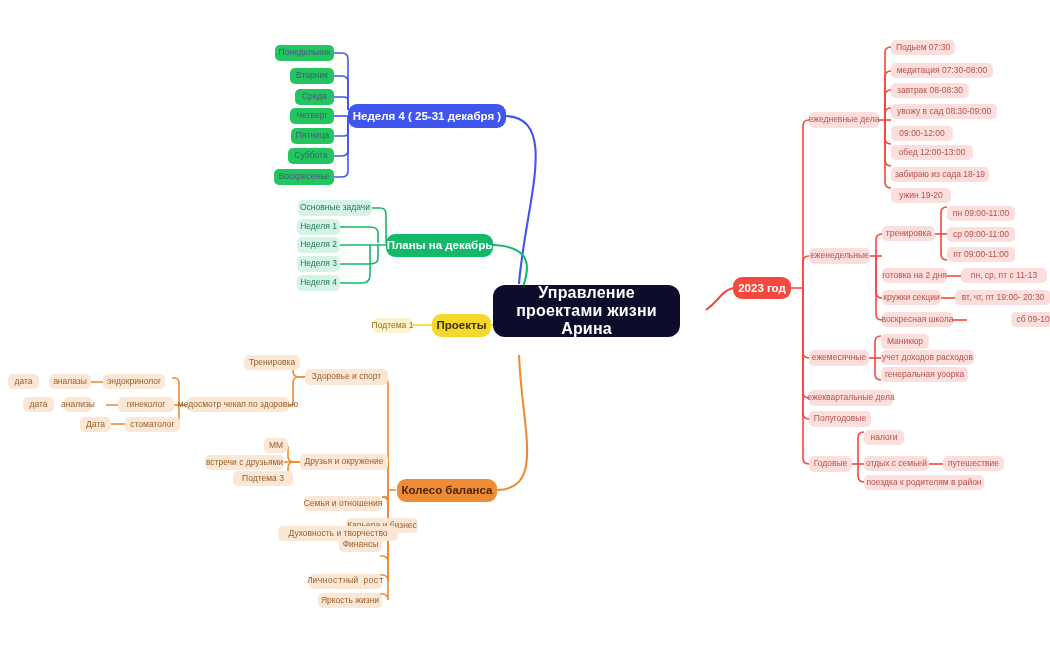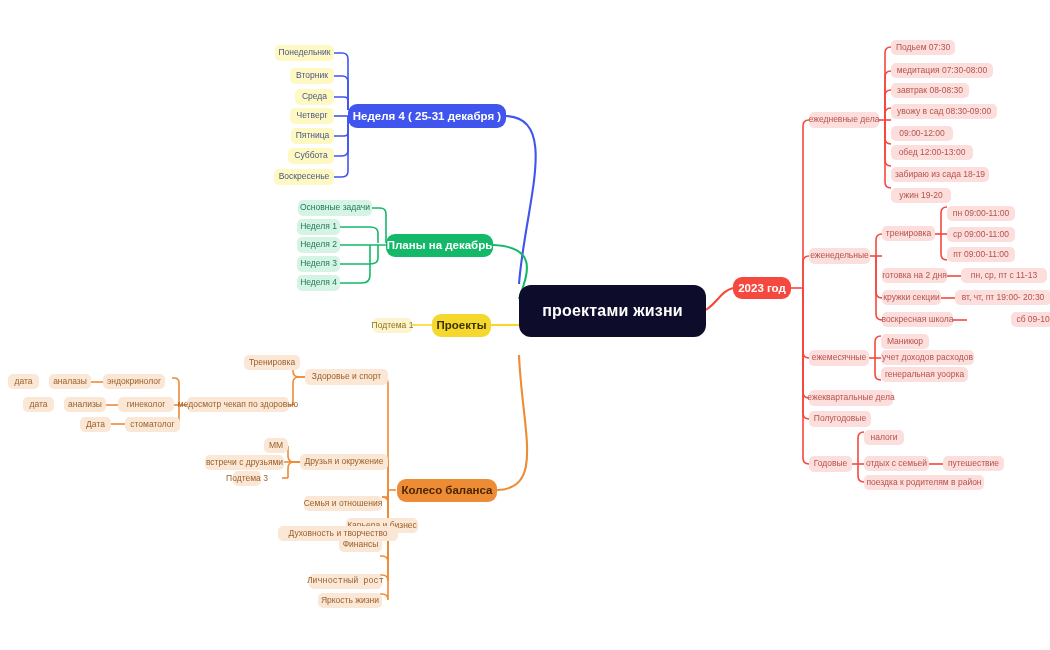--- a/index.html
+++ b/index.html
@@ -44,21 +44,21 @@
   .main.yellow{background:#f5d82e;color:#3d3100;}
   .main.orange{background:#ee8b35;color:#4a2600;}
   .main.red{background:#f5483f;color:#ffffff;}
 
   
   .pill{
     border-radius:5px;
     font-size:8.5px;font-weight:400;
     padding:3px 6px;
   }
-  .pill.blue{background:#fef9c3;color:#4b5580;}
+  .pill.blue{background:#22c55e;color:#4b5580;}
   .pill.green{background:#d6f4e6;color:#1f7a55;}
   .pill.yellow{background:#fdf3cf;color:#8a7516;}
   .pill.orange{background:#fae7d5;color:#9c5f28;}
   .pill.red{background:#fcdedc;color:#b5524c;}
 </style>
 </head>
 <body>
 
 <div id="canvas">
 
@@ -169,21 +169,21 @@
 
       <path d="M852 464 h6"></path>
       <path d="M858 464 V438 q0 -6 6 -6"></path>
       <path d="M858 464 h6"></path>
       <path d="M858 464 V476 q0 6 6 6"></path>
 
       <path d="M929 464 h14"></path>
     </g>
   </svg>
 
-  <div class="node central" style="left:519px;top:285px;width:187px;height:52px;gap:16px;">
+  <div class="node central" style="left:493px;top:285px;width:187px;height:52px;">
     <span>Управление</span>
     <span>проектами жизни</span>
     <span>Арина</span>
   </div>
 
   <div class="node main blue" style="left:348px;top:104px;width:158px;height:24px;">Неделя 4 ( 25-31 декабря )</div>
 
   <div class="node pill blue" style="left:275px;top:45px;width:59px;height:16px;">Понедельник</div>
   <div class="node pill blue" style="left:290px;top:68px;width:44px;height:16px;">Вторник</div>
   <div class="node pill blue" style="left:295px;top:89px;width:39px;height:16px;">Среда</div>
@@ -217,28 +217,28 @@
   <div class="node pill orange" style="left:244px;top:355px;width:56px;height:15px;">Тренировка</div>
   <div class="node pill orange" style="left:187px;top:397px;width:102px;height:15px;">медосмотр чекап по здоровью</div>
 
   <div class="node pill orange" style="left:103px;top:374px;width:62px;height:15px;">эндокринолог</div>
   <div class="node pill orange" style="left:118px;top:397px;width:56px;height:15px;">гинеколог</div>
   <div class="node pill orange" style="left:125px;top:417px;width:55px;height:15px;">стоматолог</div>
 
   <div class="node pill orange" style="left:49px;top:374px;width:42px;height:15px;">аналазы</div>
   <div class="node pill orange" style="left:8px;top:374px;width:31px;height:15px;">дата</div>
 
-  <div class="node pill orange" style="left:64px;top:397px;width:42px;height:15px;">анализы</div>
+  <div class="node pill orange" style="left:64px;top:397px;width:28px;height:15px;">анализы</div>
   <div class="node pill orange" style="left:23px;top:397px;width:31px;height:15px;">дата</div>
 
   <div class="node pill orange" style="left:80px;top:417px;width:31px;height:15px;">Дата</div>
 
   <div class="node pill orange" style="left:264px;top:438px;width:24px;height:15px;">ММ</div>
   <div class="node pill orange" style="left:205px;top:455px;width:79px;height:15px;">встречи с друзьями</div>
-  <div class="node pill orange" style="left:233px;top:471px;width:28px;height:15px;">Подтема 3</div>
+  <div class="node pill orange" style="left:233px;top:471px;width:60px;height:15px;">Подтема 3</div>
 
   <div class="node main red" style="left:733px;top:277px;width:58px;height:22px;">2023 год</div>
 
   <div class="node pill red" style="left:809px;top:112px;width:70px;height:16px;">ежедневные дела</div>
   <div class="node pill red" style="left:809px;top:248px;width:61px;height:16px;">еженедельные</div>
   <div class="node pill red" style="left:809px;top:350px;width:60px;height:16px;">ежемесячные</div>
   <div class="node pill red" style="left:809px;top:390px;width:84px;height:16px;">ежеквартальные дела</div>
   <div class="node pill red" style="left:809px;top:411px;width:62px;height:16px;">Полугодовые</div>
   <div class="node pill red" style="left:809px;top:456px;width:43px;height:16px;">Годовые</div>
 

